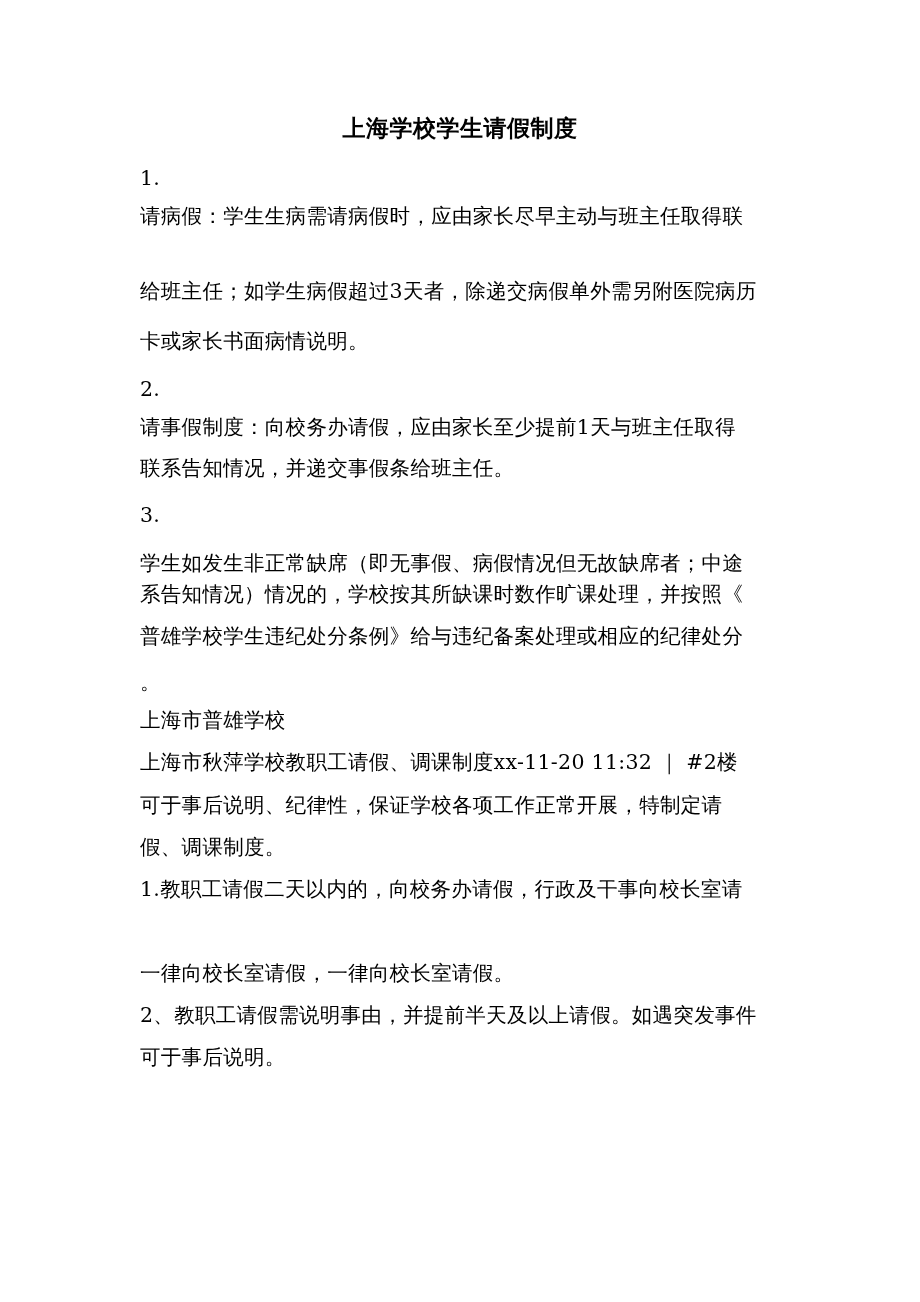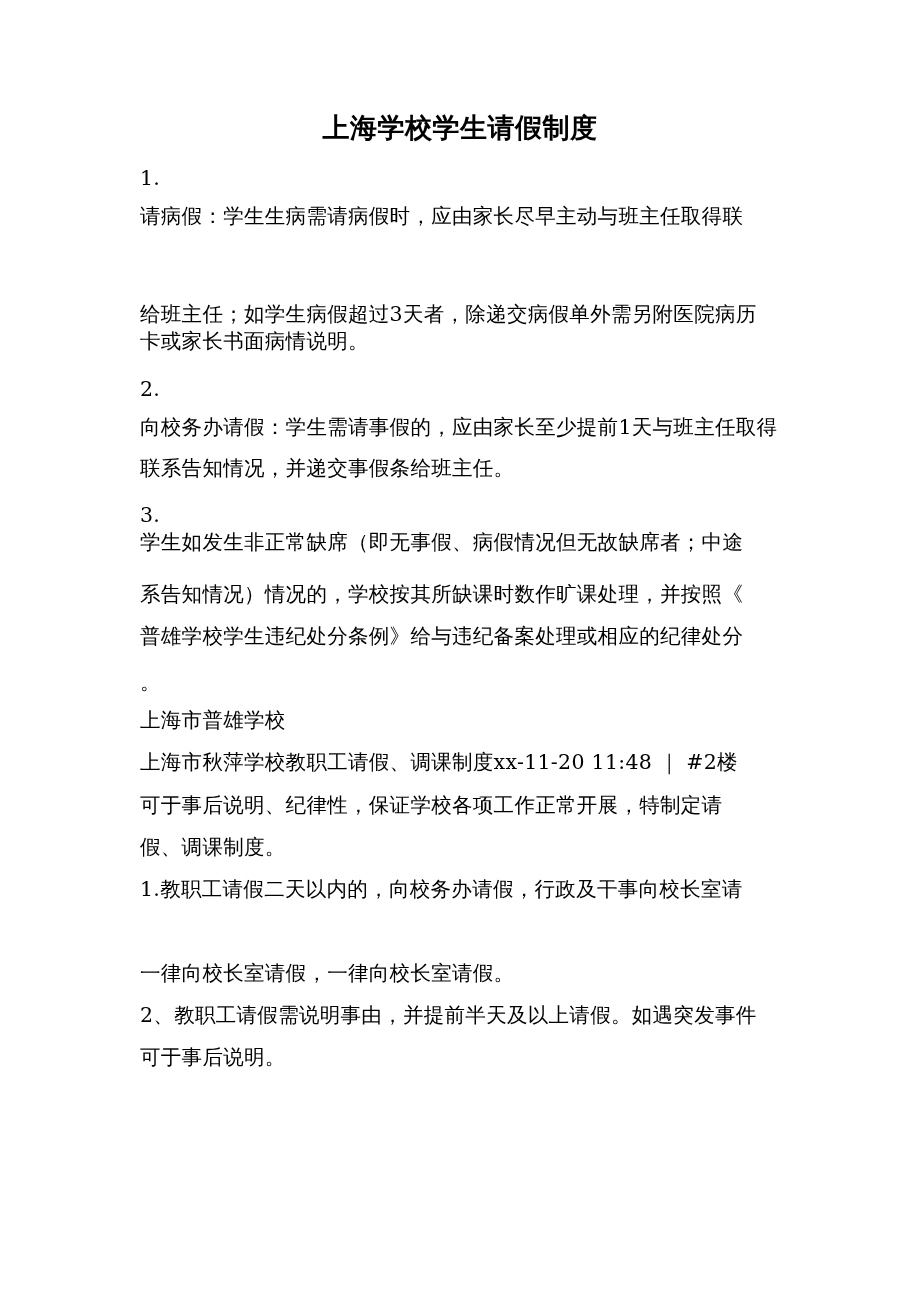--- a/index.html
+++ b/index.html
@@ -1,45 +1,45 @@
 <!DOCTYPE html>
 <html><head>
 <meta charset="utf-8">
 <style>
   html, body { margin: 0; padding: 0; background: #ffffff; }
   body { width: 920px; height: 1302px; position: relative; overflow: hidden;
          font-family: "DejaVu Serif", "Liberation Serif", serif; color: #000; }
   .page { position: absolute; left: 0; top: 0; width: 920px; height: 1302px; }
   .title { position: absolute; left: 0; width: 920px; top: 112px; text-align: center;
-           font-size: 27px; font-weight: bold; letter-spacing: 0.5px; line-height: 32px; }
+           font-size: 23px; font-weight: bold; letter-spacing: 0.5px; line-height: 32px; }
   .line { position: absolute; left: 140px; width: 660px; font-size: 20.5px; line-height: 30px;
           white-space: nowrap; letter-spacing: 0.3px; }
 </style>
 </head>
 <body>
 
 <div class="page">
   <div class="title">上海学校学生请假制度</div>
 
   <div class="line" style="top:163px">1.</div>
   <div class="line" style="top:201px">请病假：学生生病需请病假时，应由家长尽早主动与班主任取得联</div>
-  <div class="line" style="top:299px">给班主任；如学生病假超过3天者，除递交病假单外需另附医院病历</div>
+  <div class="line" style="top:276px">给班主任；如学生病假超过3天者，除递交病假单外需另附医院病历</div>
   <div class="line" style="top:326px">卡或家长书面病情说明。</div>
 
   <div class="line" style="top:374px">2.</div>
-  <div class="line" style="top:412px">向校务办请假：学生需请事假的，应由家长至少提前1天与班主任取得</div>
+  <div class="line" style="top:412px">请事假制度：向校务办请假，应由家长至少提前1天与班主任取得</div>
   <div class="line" style="top:453px">联系告知情况，并递交事假条给班主任。</div>
 
   <div class="line" style="top:500px">3.</div>
-  <div class="line" style="top:527px">学生如发生非正常缺席（即无事假、病假情况但无故缺席者；中途</div>
+  <div class="line" style="top:548px">学生如发生非正常缺席（即无事假、病假情况但无故缺席者；中途</div>
   <div class="line" style="top:579px">系告知情况）情况的，学校按其所缺课时数作旷课处理，并按照《</div>
   <div class="line" style="top:621px">普雄学校学生违纪处分条例》给与违纪备案处理或相应的纪律处分</div>
   <div class="line" style="top:667px">。</div>
 
   <div class="line" style="top:705px">上海市普雄学校</div>
-  <div class="line" style="top:747px">上海市秋萍学校教职工请假、调课制度xx-11-20 11:48 ｜ #2楼</div>
+  <div class="line" style="top:747px">上海市秋萍学校教职工请假、调课制度xx-11-20 11:32 ｜ #2楼</div>
   <div class="line" style="top:790px">可于事后说明、纪律性，保证学校各项工作正常开展，特制定请</div>
   <div class="line" style="top:832px">假、调课制度。</div>
   <div class="line" style="top:874px">1.教职工请假二天以内的，向校务办请假，行政及干事向校长室请</div>
   <div class="line" style="top:958px">一律向校长室请假，一律向校长室请假。</div>
   <div class="line" style="top:1000px">2、教职工请假需说明事由，并提前半天及以上请假。如遇突发事件</div>
   <div class="line" style="top:1042px">可于事后说明。</div>
 </div>
 
 </body></html>

